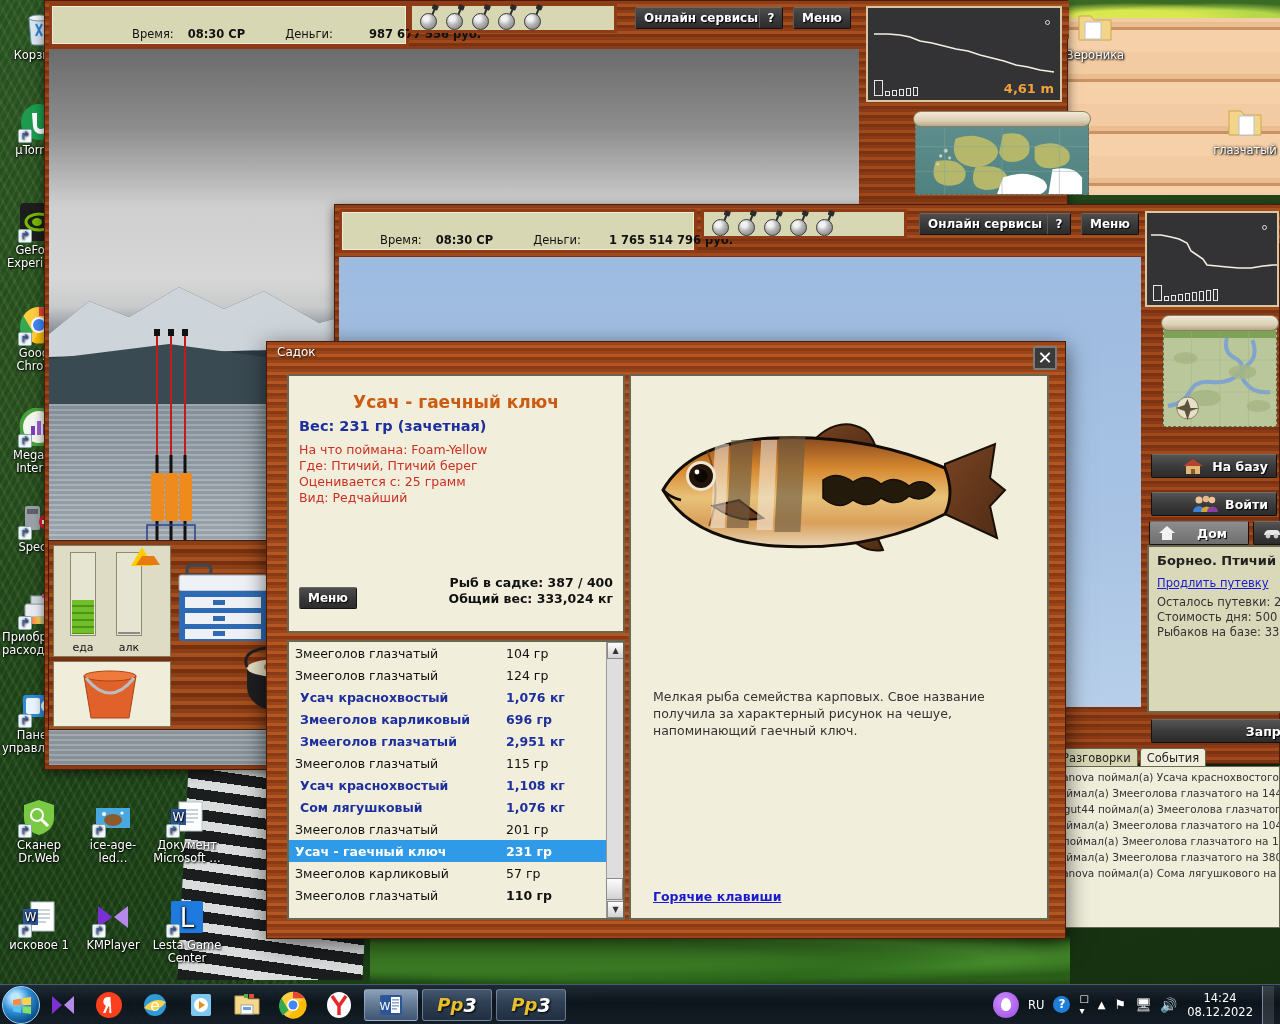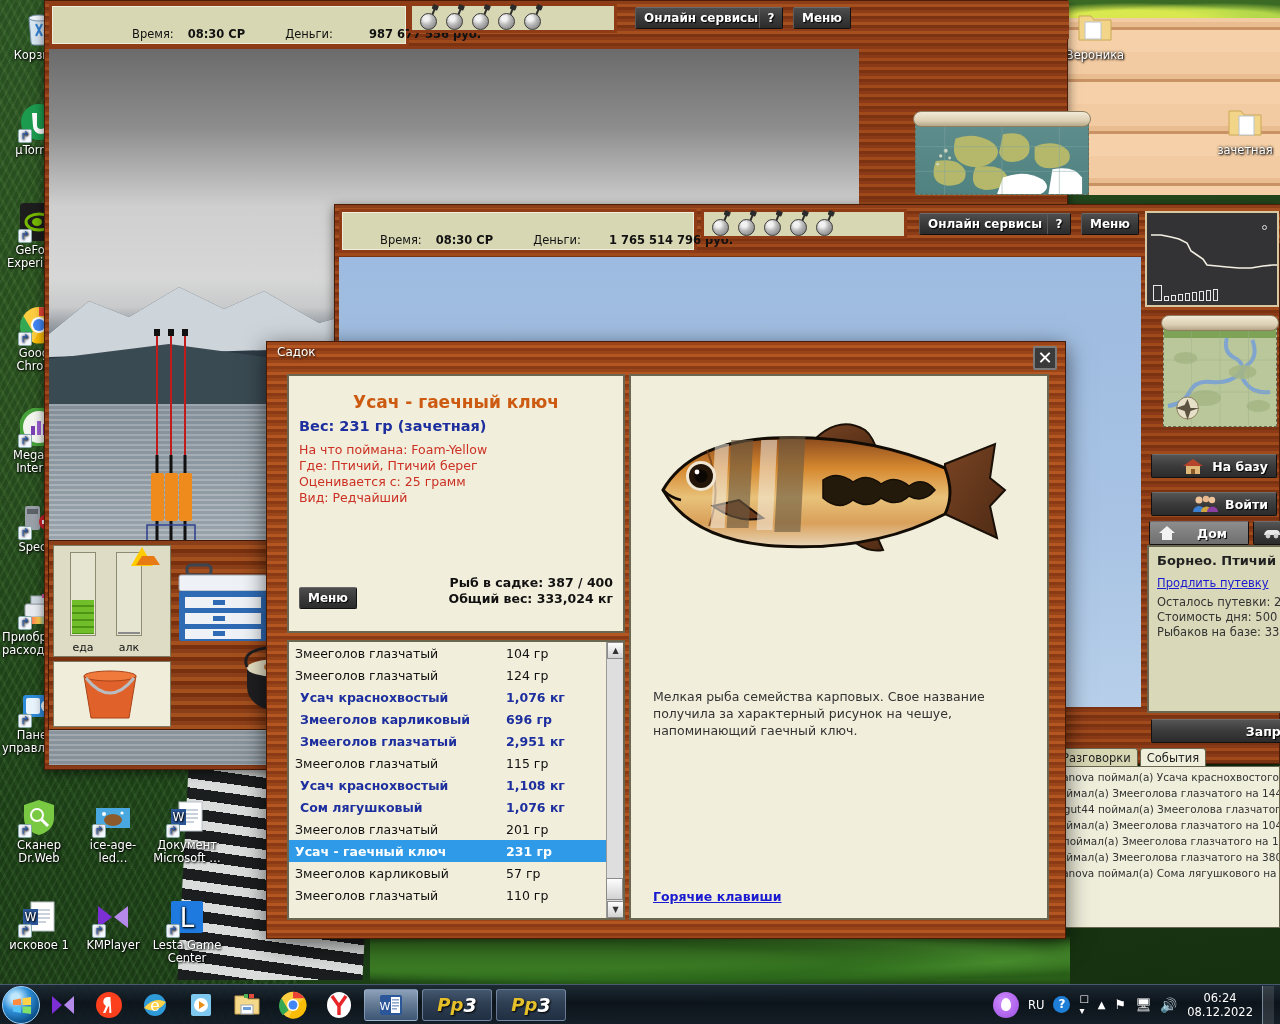--- a/index.html
+++ b/index.html
@@ -540,21 +540,21 @@
     </div>
     <span>Вероника</span>
   </div>
   <div class="dicon" style="left:1208px;top:103px;color:#fff">
     <div class="glyph">
       <svg width="38" height="38" viewBox="0 0 38 38">
         <path d="M3 8 h12 l3 4 h17 v20 h-32z" fill="#f3d58a" stroke="#c9a755"></path>
         <path d="M13 13 h15 v19 h-15z" fill="#fff" stroke="#b9c2cc"></path>
       </svg>
     </div>
-    <span>зачетная</span>
+    <span>глазчатый</span>
   </div>
 </div>
 
 <div class="gamewin" id="gw1" style="left:44px;top:0;width:1024px;height:770px;">
 
   <div class="scene" style="left:4px;top:48px;width:810px;height:716px;">
     <div style="position:absolute;inset:0;background:
         linear-gradient(180deg,#6b6b6b 0%,#8d8d8d 11%,#cfcfcf 22%,#d7d7d7 32%,#c9cacb 36%,#7e8690 40%,#5d6670 50%,#9fa5ab 53%,#b6bcc2 70%,#97a0a9 100%);"></div>
 
     <svg style="position:absolute;left:0;top:190px;width:810px;height:180px" viewBox="0 0 810 180" preserveAspectRatio="none">
@@ -624,20 +624,35 @@
     <div class="reel">
         <span class="handle"></span>
         <span class="spool"></span>
       </div>
   </div>
 
   <button class="gbtn" style="position:absolute;left:590px;top:6px;">Онлайн сервисы</button>
   <button class="gbtn" style="position:absolute;left:714px;top:6px;width:24px;padding:3px 0;">?</button>
   <button class="gbtn" style="position:absolute;left:748px;top:6px;">Меню</button>
 
+  <div class="sonar" style="left:821px;top:5px;width:196px;height:96px;">
+    <span class="dot" style="right:10px;top:12px"></span>
+    <svg style="position:absolute;left:0;top:0;width:196px;height:70px" viewBox="0 0 196 70">
+      <polyline points="6,26 20,26 32,27 42,29 52,33 64,35 76,38 88,41 100,43 112,47 124,50 136,53 148,57 160,59 172,62 186,64" fill="none" stroke="#f3efe2" stroke-width="1.6"></polyline>
+    </svg>
+    <div class="bars">
+      <i style="width:9px;height:16px"></i>
+        <i style="width:5px;height:5px"></i>
+        <i style="width:5px;height:6px"></i>
+        <i style="width:5px;height:7px"></i>
+        <i style="width:5px;height:8px"></i>
+        <i style="width:5px;height:9px"></i>
+    </div>
+    <div class="depthtxt">4,61 m</div>
+  </div>
 
   <div class="mapbox" style="left:868px;top:110px;width:178px;height:84px;">
     <div class="roller"></div>
     <div class="sheet" style="background:
         linear-gradient(180deg,#5e8d8c,#4f8280);">
       <svg style="width:100%;height:100%" viewBox="0 0 174 68" preserveAspectRatio="none">
         <g fill="#b5b86a">
           <path d="M40 14 q18 -6 34 2 q14 8 6 18 q-12 12 -30 6 q-16 -6 -10 -26z"></path>
           <path d="M88 10 q20 -4 26 8 q4 14 -10 18 q-16 4 -20 -8z"></path>
           <path d="M120 22 q22 -8 34 4 q6 12 -10 16 q-20 4 -24 -8z"></path>
@@ -928,21 +943,21 @@
         <div class="frow sel">
           <span>Усач - гаечный ключ</span>
           <span style="width: 92px;">231 гр</span>
         </div>
         <div class="frow">
           <span>Змееголов карликовый</span>
           <span style="width: 92px;">57 гр</span>
         </div>
         <div class="frow">
           <span>Змееголов глазчатый</span>
-          <span style="width: 92px;">110 гр</span>
+          <span style="width: 92px; font-weight: bold;">110 гр</span>
         </div>
       </div>
     <div class="sbar">
       <div class="sbtn">▲</div>
       <div class="sthumb"></div>
       <div class="sbtn" style="position:absolute;bottom:0">▼</div>
     </div>
   </div>
 
   <div id="rightPanel">
@@ -1088,18 +1103,18 @@
       <span style="position:absolute;left:8px;top:6px;width:10px;height:13px;background:#fff;border-radius:50% 50% 50% 50%/60% 60% 40% 40%"></span>
     </span>
     <span>RU</span>
     <span style="display:inline-block;width:17px;height:17px;border-radius:50%;background:#1e7ed8;color:#fff;font-size:12px;line-height:17px;text-align:center;font-weight:bold">?</span>
     <span style="font-size:10px;line-height:12px;display:inline-block">□<br>▾</span>
     <span style="font-size:10px">▲</span>
     <span style="font-size:13px">⚑</span>
     <span style="font-size:13px">🖥</span>
     <span style="font-size:14px">🔊</span>
     <div id="clock">
-      <div>06:24</div>
+      <div>14:24</div>
       <div>08.12.2022</div>
     </div>
     <div id="showdesktop"></div>
   </div>
 </div>
 
 </body></html>

